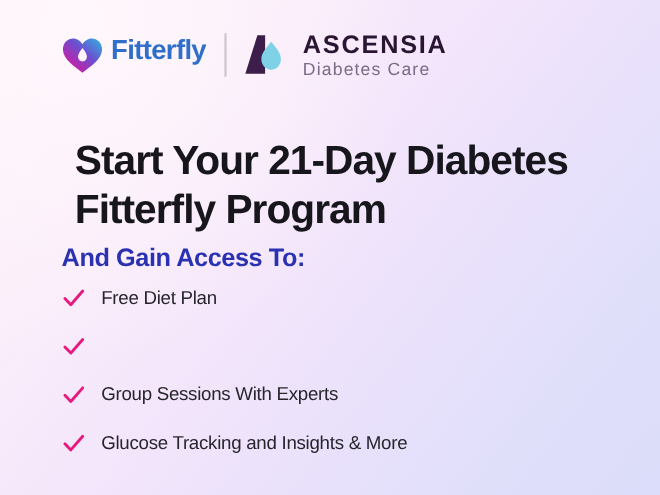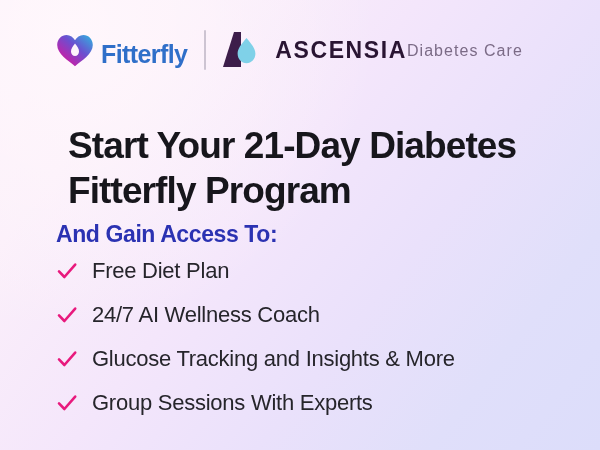--- a/index.html
+++ b/index.html
@@ -36,21 +36,21 @@
     position: absolute;
     left: 56px;
     top: 26px;
     display: flex;
     align-items: center;
     height: 48px;
   }
 
   .fitterfly-lockup {
     display: flex;
-    align-items: flex-end;
+    align-items: flex-start;
     gap: 7px;
   }
   .ff-mark {
     width: 38px;
     height: 33px;
     display: block;
   }
   .ff-word {
     font-size: 25px;
     font-weight: bold;
@@ -73,20 +73,21 @@
     align-items: center;
     gap: 8px;
   }
   .asc-mark {
     width: 46px;
     height: 42px;
     display: block;
   }
   .asc-text {
     display: flex;
+    flex-direction: column;
     justify-content: center;
     line-height: 1;
   }
   .asc-name {
     font-size: 23px;
     font-weight: bold;
     color: #2a1533;
     letter-spacing: 1.6px;
     line-height: 1;
     white-space: nowrap;
@@ -141,21 +142,21 @@
     height: 44px;
   }
   .check-icon {
     width: 22px;
     height: 22px;
     flex: 0 0 22px;
     margin-right: 14px;
     display: block;
   }
   .benefit-text {
-    font-size: 22px;
+    font-size: 17px;
     color: #26252b;
     letter-spacing: -0.25px;
     line-height: 1.1;
     white-space: nowrap;
   }
 </style>
 </head>
 <body>
 
 <div id="banner">
@@ -207,32 +208,31 @@
       <svg class="check-icon" viewBox="0 0 22 22">
         <path d="M3.0 11.4 L8.4 17.0 L19.2 4.6" fill="none" stroke="#e8197d" stroke-width="2.6" stroke-linecap="round" stroke-linejoin="round"></path>
       </svg>
       <span class="benefit-text">Free Diet Plan</span>
     </li>
 
     <li class="benefit-row">
       <svg class="check-icon" viewBox="0 0 22 22">
         <path d="M3.0 11.4 L8.4 17.0 L19.2 4.6" fill="none" stroke="#e8197d" stroke-width="2.6" stroke-linecap="round" stroke-linejoin="round"></path>
       </svg>
-      <span class="benefit-text">24/7 AI Wellness Coach</span>
+    </li>
+
+    <li class="benefit-row">
+      <svg class="check-icon" viewBox="0 0 22 22">
+        <path d="M3.0 11.4 L8.4 17.0 L19.2 4.6" fill="none" stroke="#e8197d" stroke-width="2.6" stroke-linecap="round" stroke-linejoin="round"></path>
+      </svg>
+      <span class="benefit-text">Group Sessions With Experts</span>
     </li>
 
     <li class="benefit-row">
       <svg class="check-icon" viewBox="0 0 22 22">
         <path d="M3.0 11.4 L8.4 17.0 L19.2 4.6" fill="none" stroke="#e8197d" stroke-width="2.6" stroke-linecap="round" stroke-linejoin="round"></path>
       </svg>
       <span class="benefit-text">Glucose Tracking and Insights &amp; More</span>
     </li>
 
-    <li class="benefit-row">
-      <svg class="check-icon" viewBox="0 0 22 22">
-        <path d="M3.0 11.4 L8.4 17.0 L19.2 4.6" fill="none" stroke="#e8197d" stroke-width="2.6" stroke-linecap="round" stroke-linejoin="round"></path>
-      </svg>
-      <span class="benefit-text">Group Sessions With Experts</span>
-    </li>
-
   </ul>
 
 </div>
 
 </body></html>

